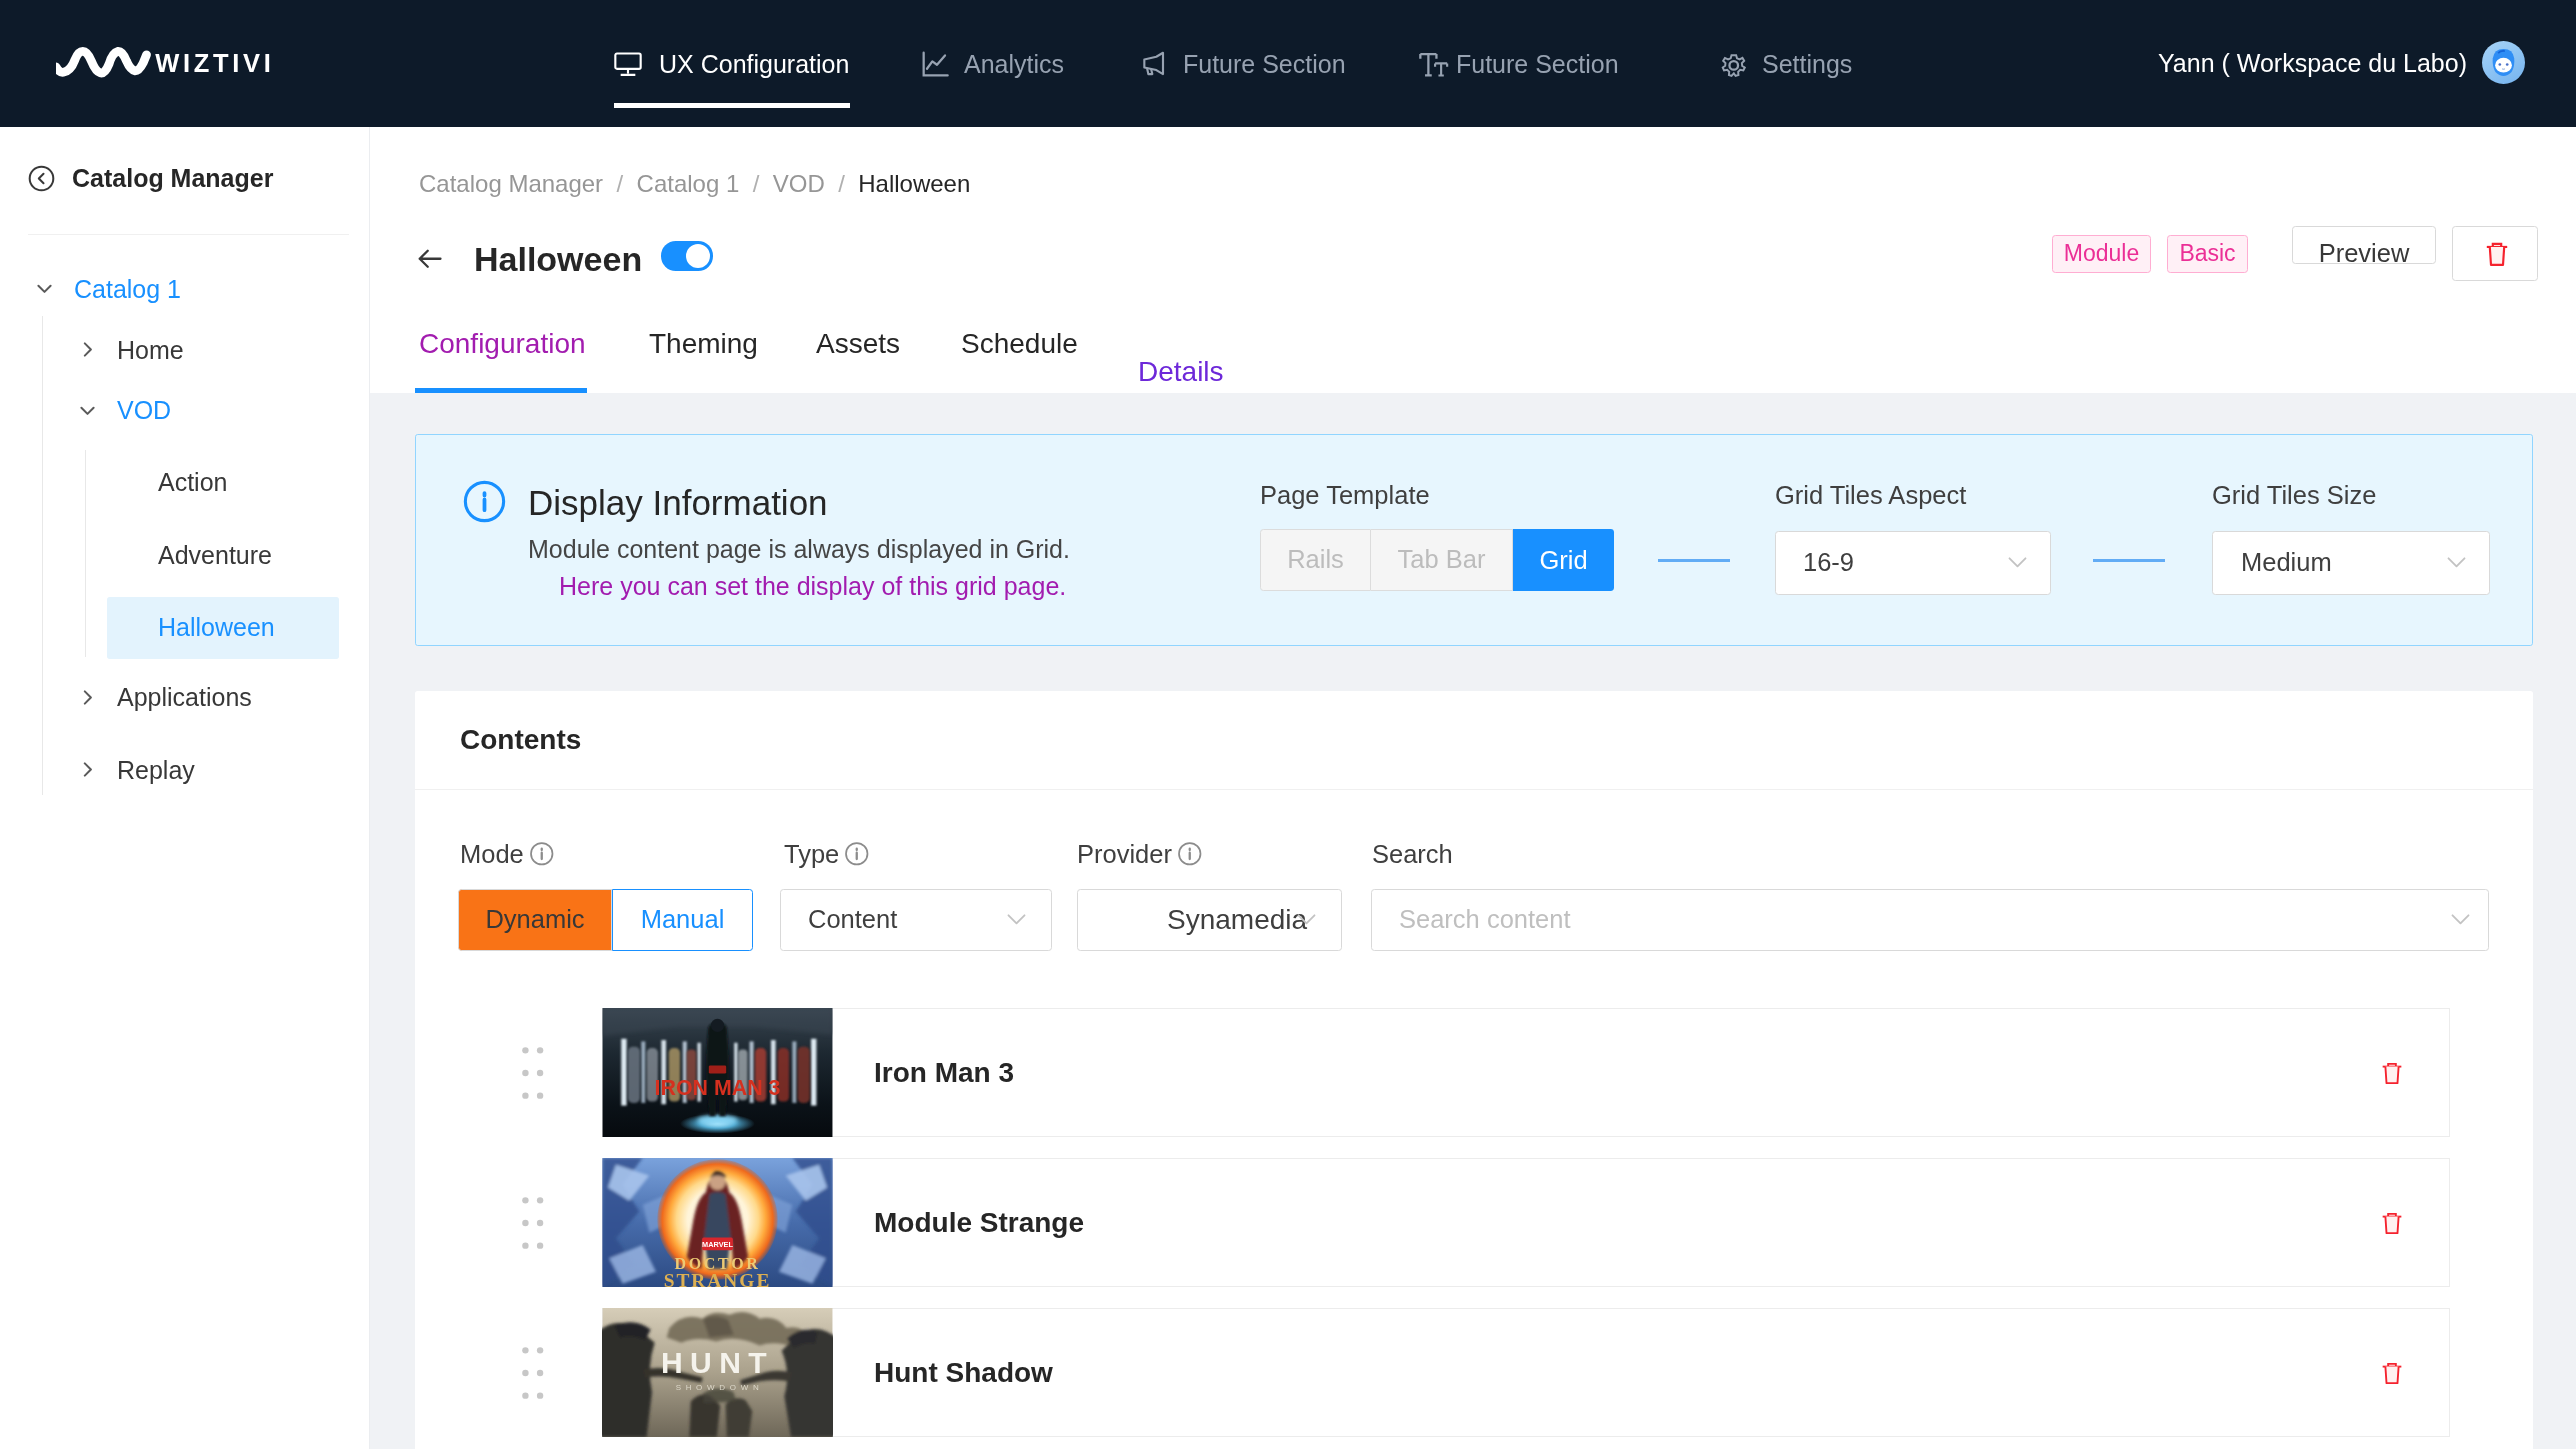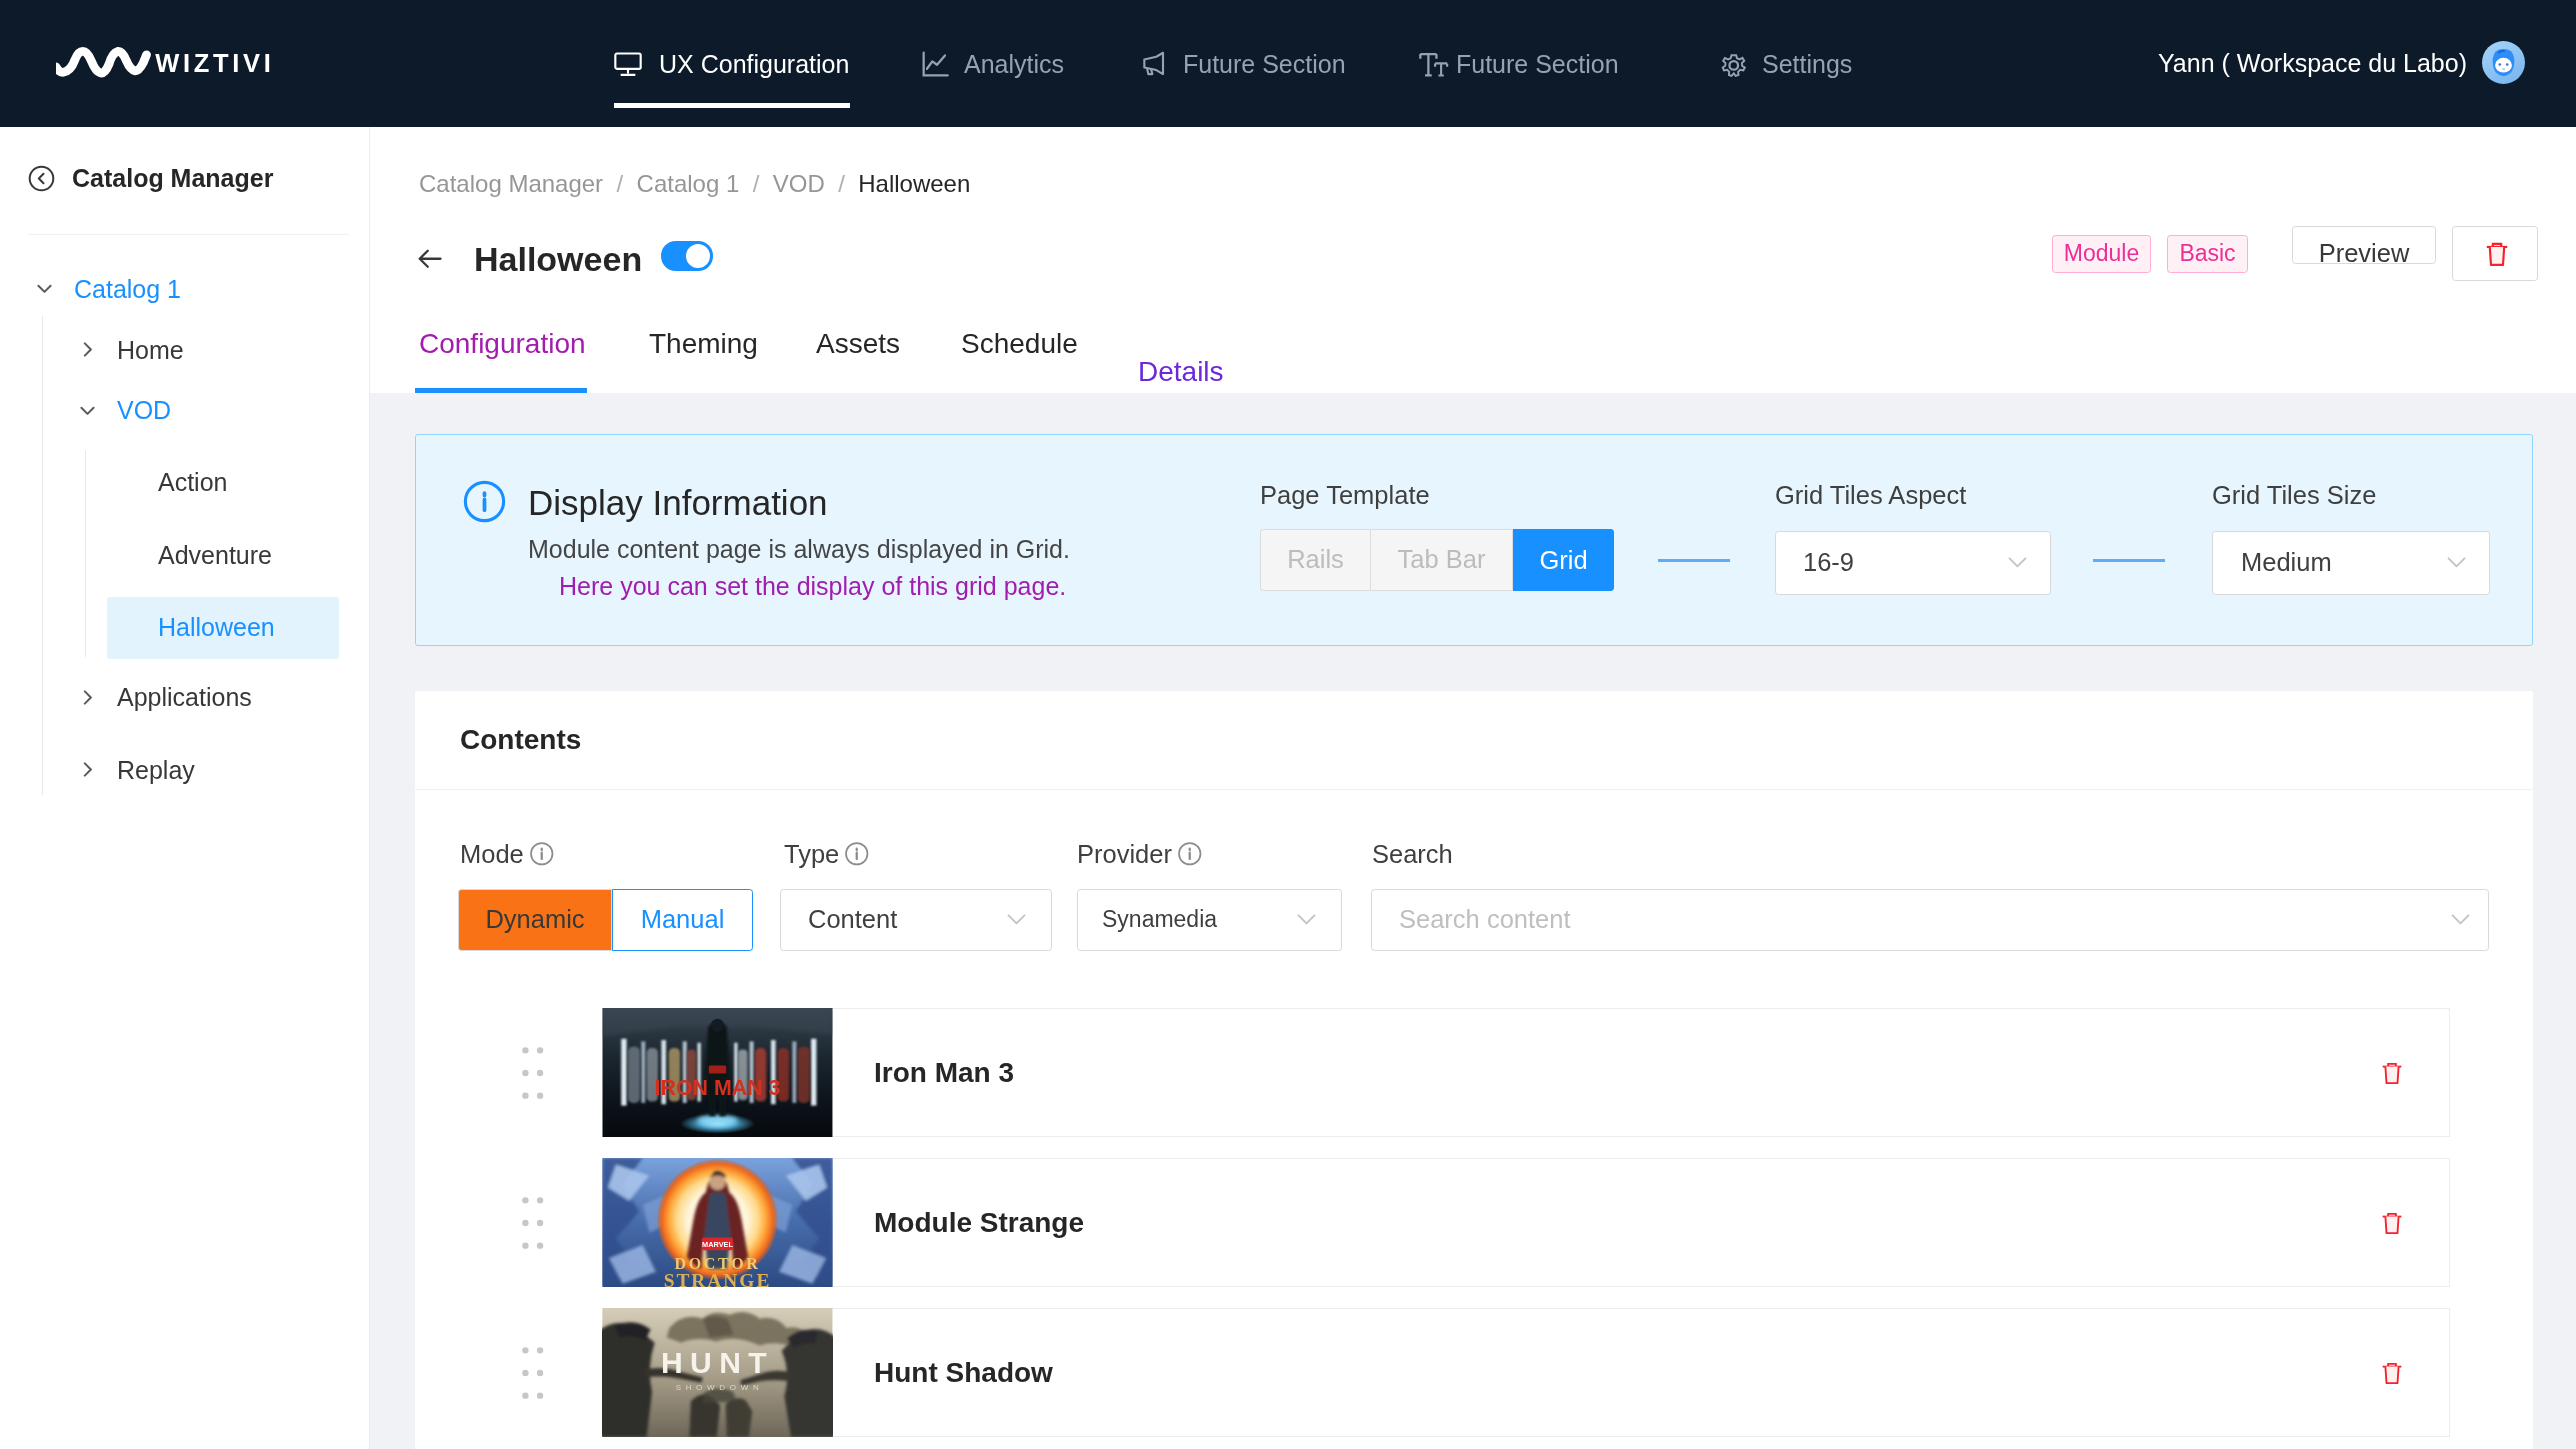--- a/index.html
+++ b/index.html
@@ -207,21 +207,21 @@
 <div class="sel-label" style="left:1372px; top:839px; line-height:31px;">Search</div>
 
 <div class="abs" style="left:458px; top:889px; width:154px; height:62px; background:#f97316; border:1.3px solid #d9d9d9; border-radius:3.4px 0 0 3.4px; line-height:59px; text-align:center; font-size:25.5px; color:#383838;">Dynamic</div>
 <div class="abs" style="left:612px; top:889px; width:141px; height:62px; background:#fff; border:1.3px solid #1890ff; border-radius:0 3.4px 3.4px 0; line-height:59px; text-align:center; font-size:25.5px; color:#1890ff;">Manual</div>
 <div class="selbox" style="left:780px; top:889px; width:272px; height:62px;"></div>
 <div class="txt" style="left:808px; top:904px; line-height:31px; font-size:25.5px; color:#3f3f3f;">Content</div>
 <svg class="abs" style="left:1005px; top:910px;" width="23" height="20" viewBox="0 0 34 30">
     <path class="chev" d="M5 8 L17 20 L29 8"></path>
   </svg>
 <div class="selbox" style="left:1077px; top:889px; width:265px; height:62px;"></div>
-<div class="txt" style="left:1102px; top:904px; line-height:31px; font-size:23px; color:#3f3f3f;">Synamedia</div>
+<div class="txt" style="left:1167px; top:904px; line-height:31px; font-size:28px; color:#3f3f3f;">Synamedia</div>
 <svg class="abs" style="left:1295px; top:910px;" width="23" height="20" viewBox="0 0 34 30">
     <path class="chev" d="M5 8 L17 20 L29 8"></path>
   </svg>
 <div class="selbox" style="left:1371px; top:889px; width:1118px; height:62px;"></div>
 <div class="txt" style="left:1399px; top:904px; line-height:31px; font-size:25.5px; color:#bfbfbf;">Search content</div>
 <svg class="abs" style="left:2449px; top:910px;" width="23" height="20" viewBox="0 0 34 30">
     <path class="chev" d="M5 8 L17 20 L29 8"></path>
   </svg>
 
 <div class="abs" style="left:602px; top:1008px; width:1848px; height:129px; border:1.3px solid #ececec; background:#fff;"></div>

